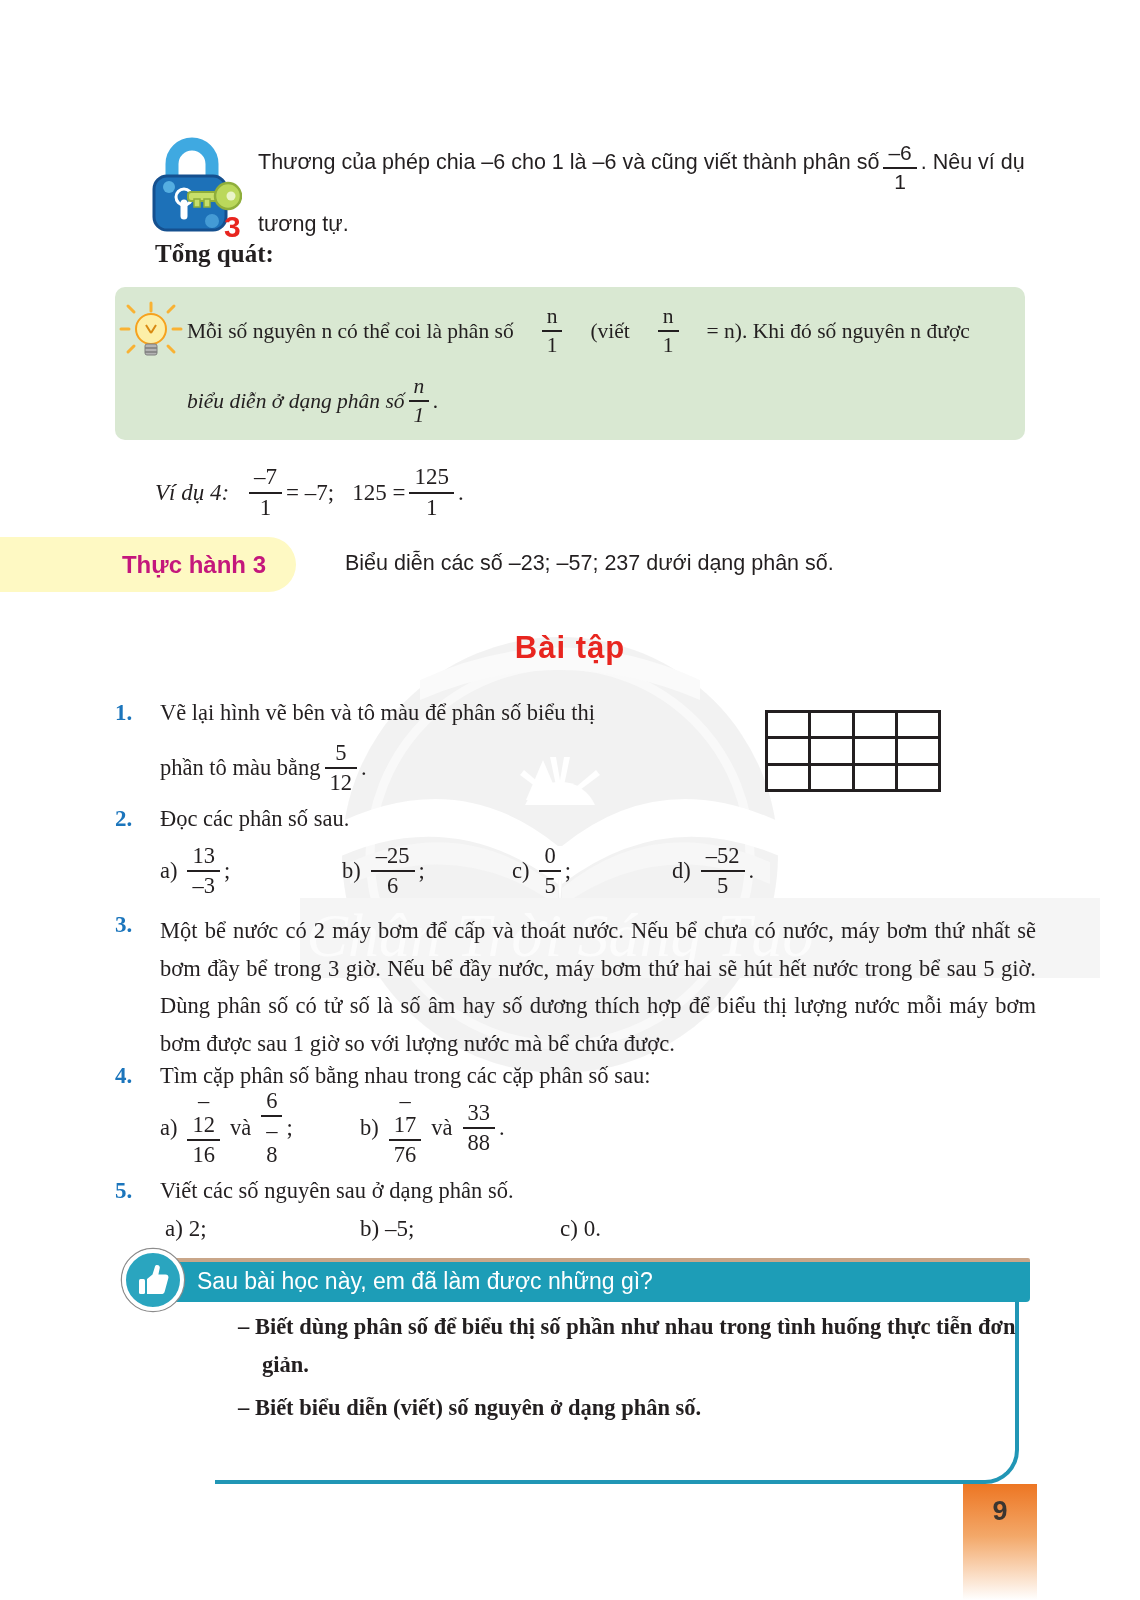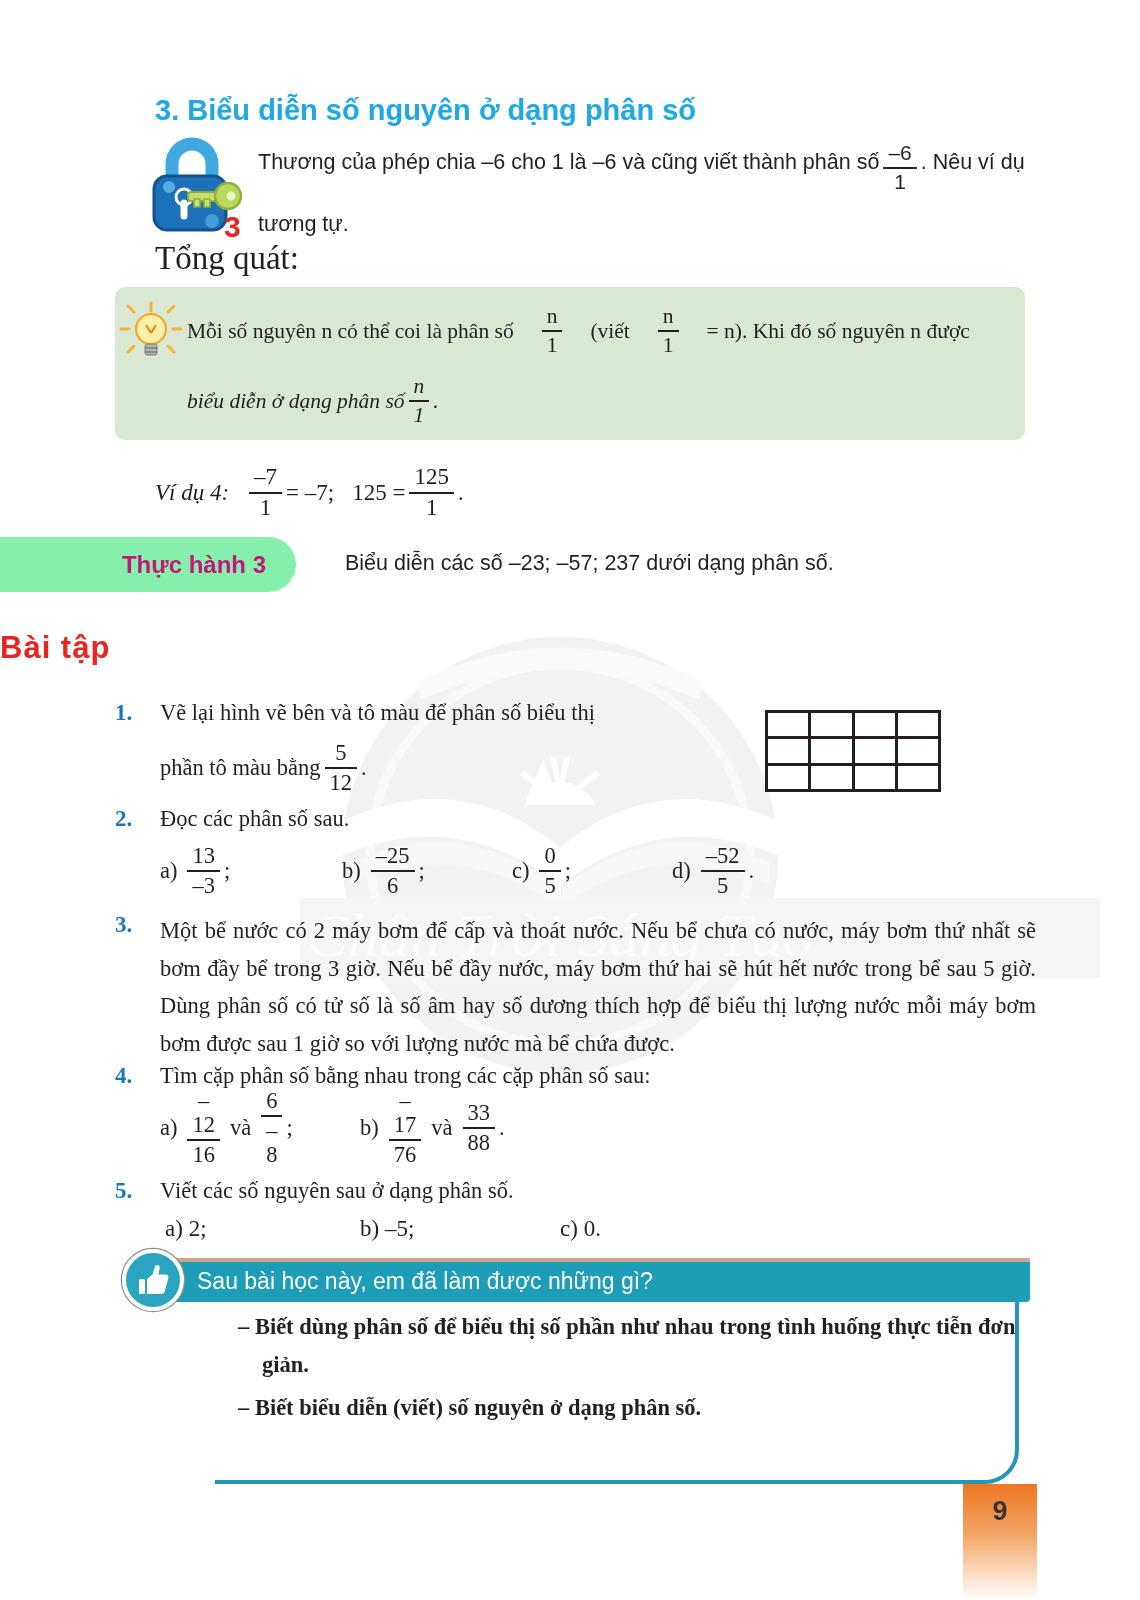--- a/index.html
+++ b/index.html
@@ -18,43 +18,43 @@
 
   
   .activity{left:258px;top:142px;width:790px;font-family:"Liberation Sans",sans-serif;
     font-size:21.5px;line-height:40px;}
   .activity .line1{white-space:nowrap;height:62px;display:flex;align-items:flex-start;}
   .frac{display:inline-block;vertical-align:middle;text-align:center;line-height:1.08;margin:0 4px;}
   .frac .num{display:block;padding:0 5px 2px;border-bottom:2px solid #231f20;}
   .frac .den{display:block;padding:2px 5px 0;}
   .sans-frac{font-family:"Liberation Sans",sans-serif;font-size:21px;}
 
-  .tong-quat{left:155px;top:240px;font-size:33px;font-weight:normal;}
+  .tong-quat{left:155px;top:240px;font-size:25px;font-weight:bold;}
 
   
   .green-box{left:115px;top:287px;width:910px;height:153px;background:#d9e8d2;border-radius:10px;}
   .gb-line{position:absolute;left:72px;font-size:21.5px;white-space:nowrap;display:flex;align-items:center;}
   .gb-line1{top:12px;height:64px;gap:24px;}
   .gb-line2{top:82px;height:64px;font-style:italic;}
   .gb-frac{font-size:21.5px;}
 
   
   .example{left:155px;top:458px;font-size:23px;display:flex;align-items:center;height:70px;}
   .example .lbl{font-style:italic;margin-right:16px;}
   .example .gap{width:18px;}
 
   
-  .practice-badge{left:0;top:537px;width:296px;height:55px;background:#86efac;
+  .practice-badge{left:0;top:537px;width:296px;height:55px;background:#fef9c3;
     border-radius:0 28px 28px 0;text-align:right;line-height:55px;padding-right:30px;
     box-sizing:border-box;font-family:"Liberation Sans",sans-serif;font-weight:bold;
     font-size:24px;color:#c4177c;}
   .practice-text{left:345px;top:551px;font-family:"Liberation Sans",sans-serif;font-size:21.5px;}
 
   
-  .bt-heading{left:0;top:630px;width:1140px;text-align:left;
+  .bt-heading{left:0;top:630px;width:1140px;text-align:center;
     font-family:"Liberation Sans",sans-serif;font-weight:bold;font-size:31px;color:#e8251f;letter-spacing:1px;}
   .qnum{font-weight:bold;color:#1b75bc;font-size:23px;}
   .qtext{font-size:22.5px;}
   .row-c{display:flex;align-items:center;}
 
   .q1-num{left:115px;top:700px;}
   .q1-l1{left:160px;top:700px;}
   .q1-l2{left:160px;top:736px;height:64px;}
   .q1-grid{left:765px;top:710px;width:176px;height:82px;background:#231f20;
     display:grid;grid-template-columns:repeat(4,1fr);grid-template-rows:repeat(3,1fr);
@@ -126,21 +126,20 @@
       <path d="M350 862 Q465 812 558 888 L558 906 Q460 836 350 884 Z" fill="#f2f2f2"></path>
       <path d="M770 862 Q655 812 562 888 L562 906 Q660 836 770 884 Z" fill="#f2f2f2"></path>
       <path d="M556 846 h8 l-4 62 z" fill="#ffffff"></path>
       <rect x="300" y="898" width="800" height="80" fill="#efefef"></rect>
       <text x="560" y="956" text-anchor="middle" font-family="Liberation Serif, serif" font-style="italic" font-size="62" fill="#fbfbfb">Chân Trời Sáng Tạo</text>
     </g>
   </svg>
 
   <div class="content">
 
-    <div class="abs section-title">3. Biểu diễn số nguyên ở dạng phân số</div>
 
     <svg class="abs" style="left:146px;top:134px;" width="96" height="104" viewBox="0 0 96 104">
       <path d="M26 46 V30 a20 20 0 0 1 40 0 V46" fill="none" stroke="#3fa9e1" stroke-width="13"></path>
       <rect x="8" y="42" width="72" height="54" rx="13" fill="#1d71b8" stroke="#15508f" stroke-width="3"></rect>
       <circle cx="23" cy="53" r="6" fill="#5fb8e8" opacity="0.85"></circle>
       <circle cx="66" cy="87" r="7" fill="#5fb8e8" opacity="0.6"></circle>
       <circle cx="38" cy="63" r="8" fill="none" stroke="#ffffff" stroke-width="3"></circle>
       <path d="M38 69 v13" stroke="#ffffff" stroke-width="7" stroke-linecap="round"></path>
       <rect x="42" y="58" width="38" height="9" rx="3" fill="#c7df6a" stroke="#8fae3b" stroke-width="2"></rect>
       <rect x="48" y="65" width="6" height="8" fill="#c7df6a" stroke="#8fae3b" stroke-width="1.5"></rect>

